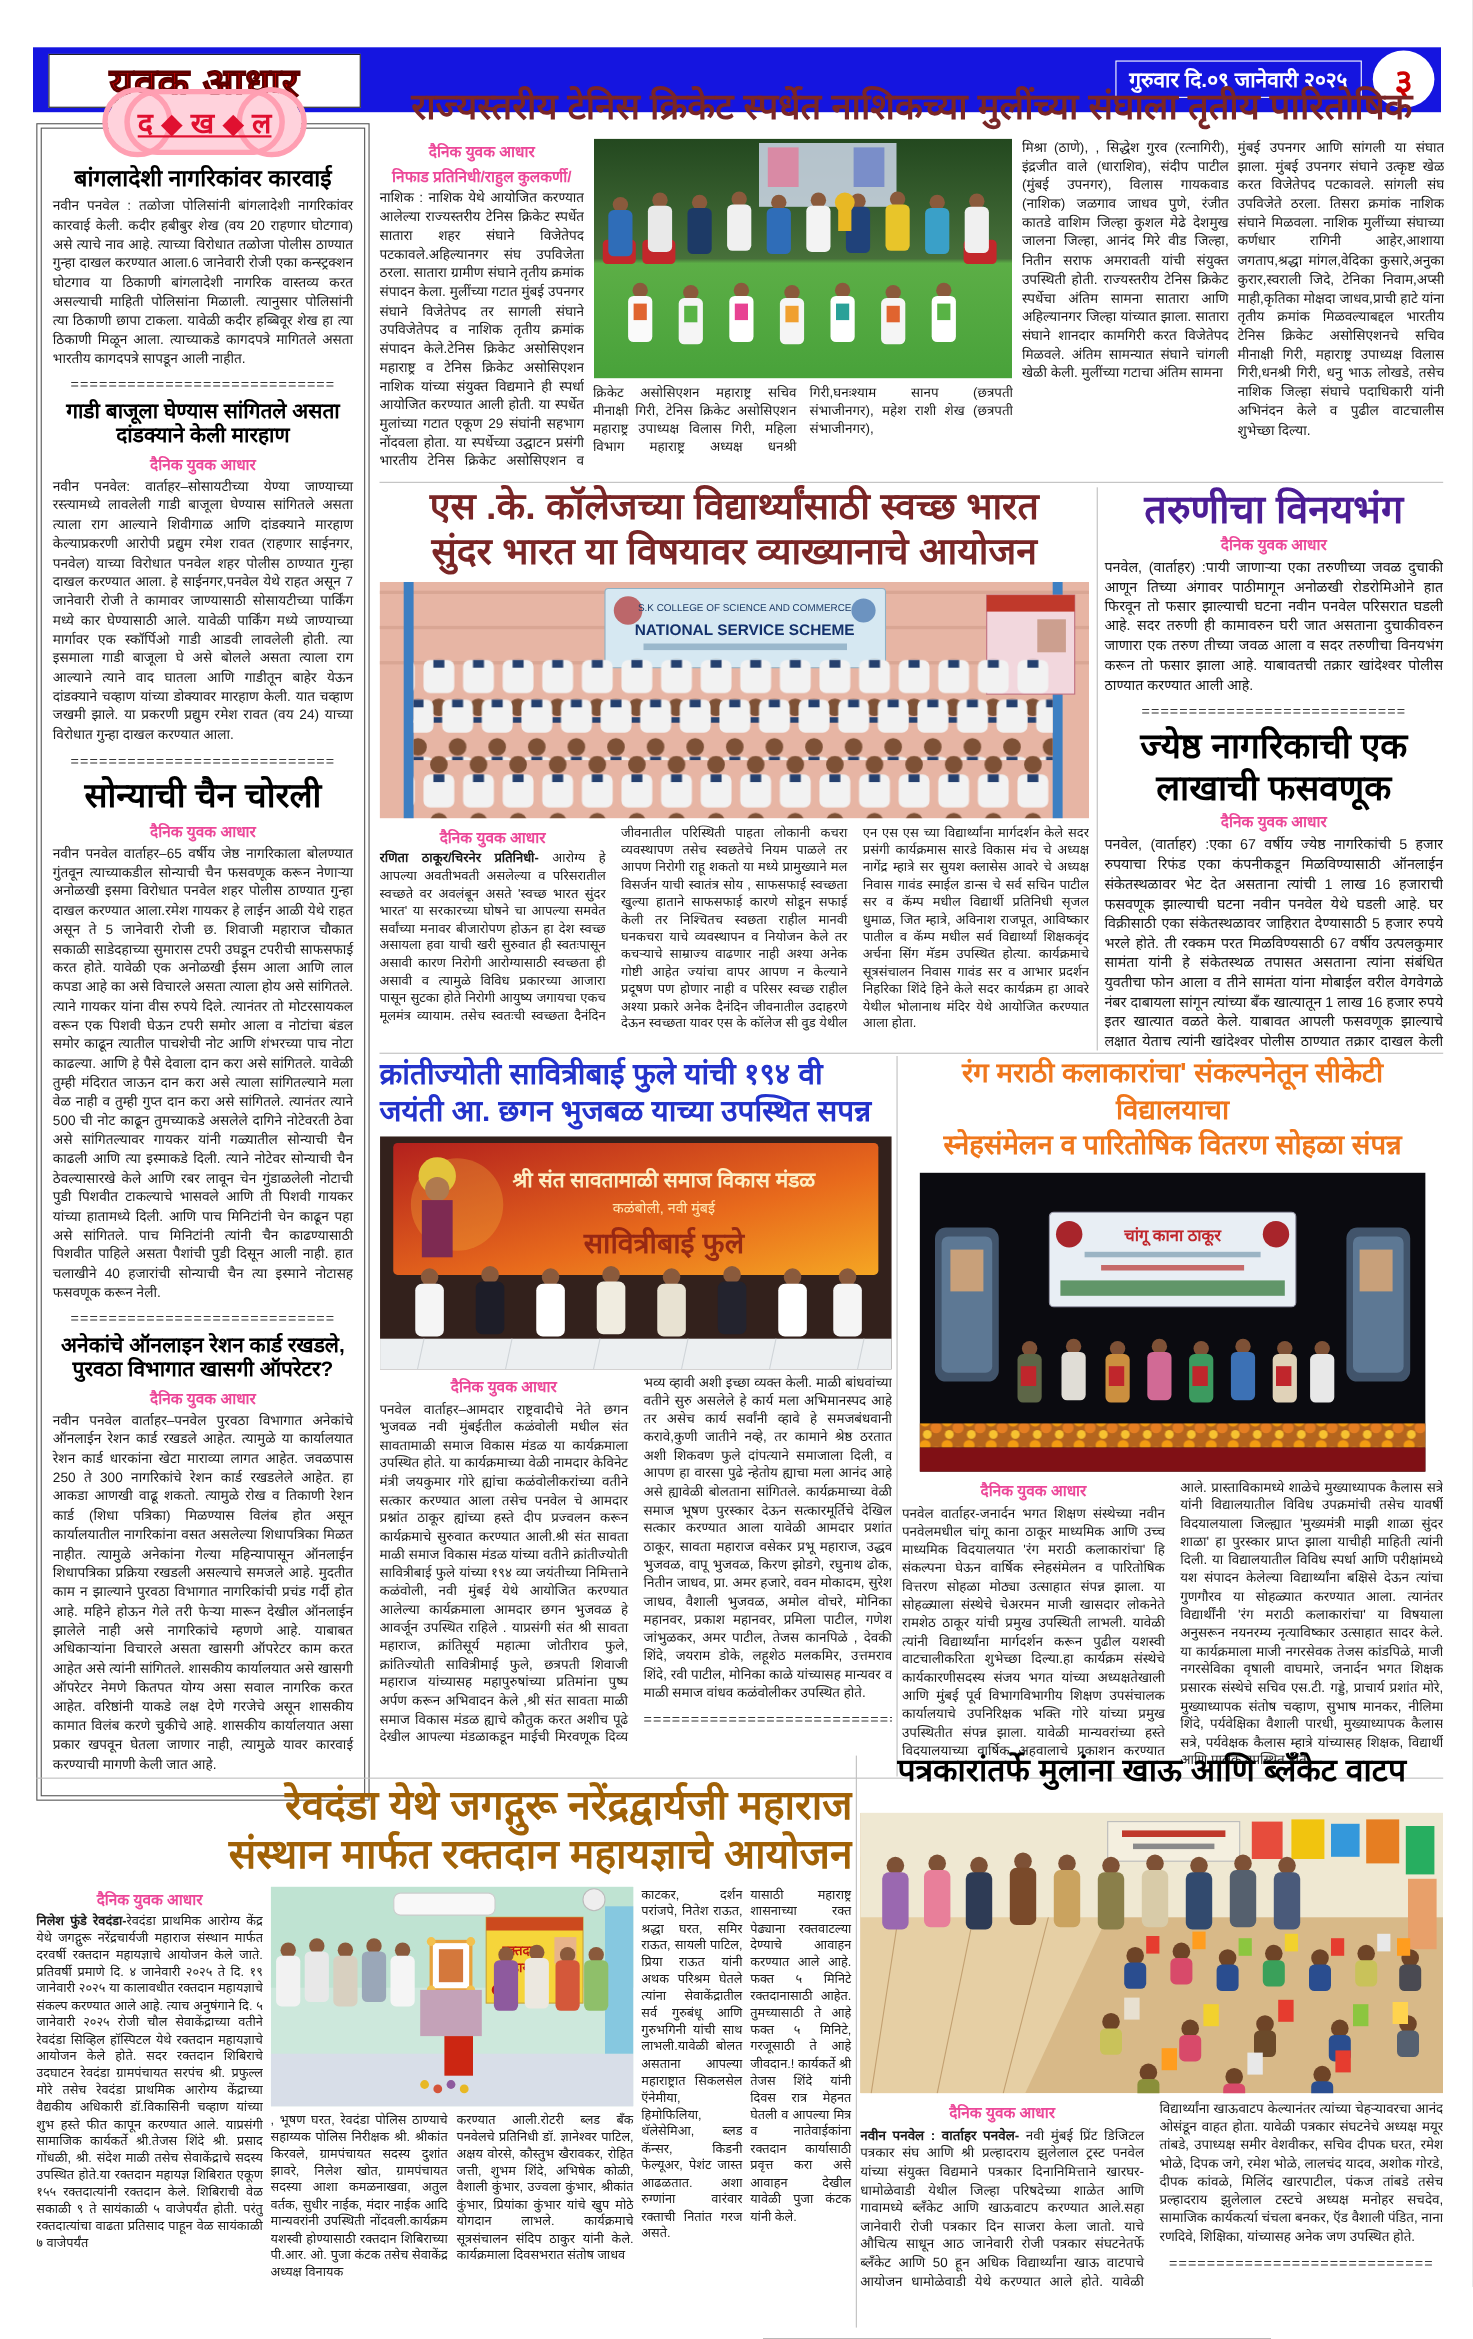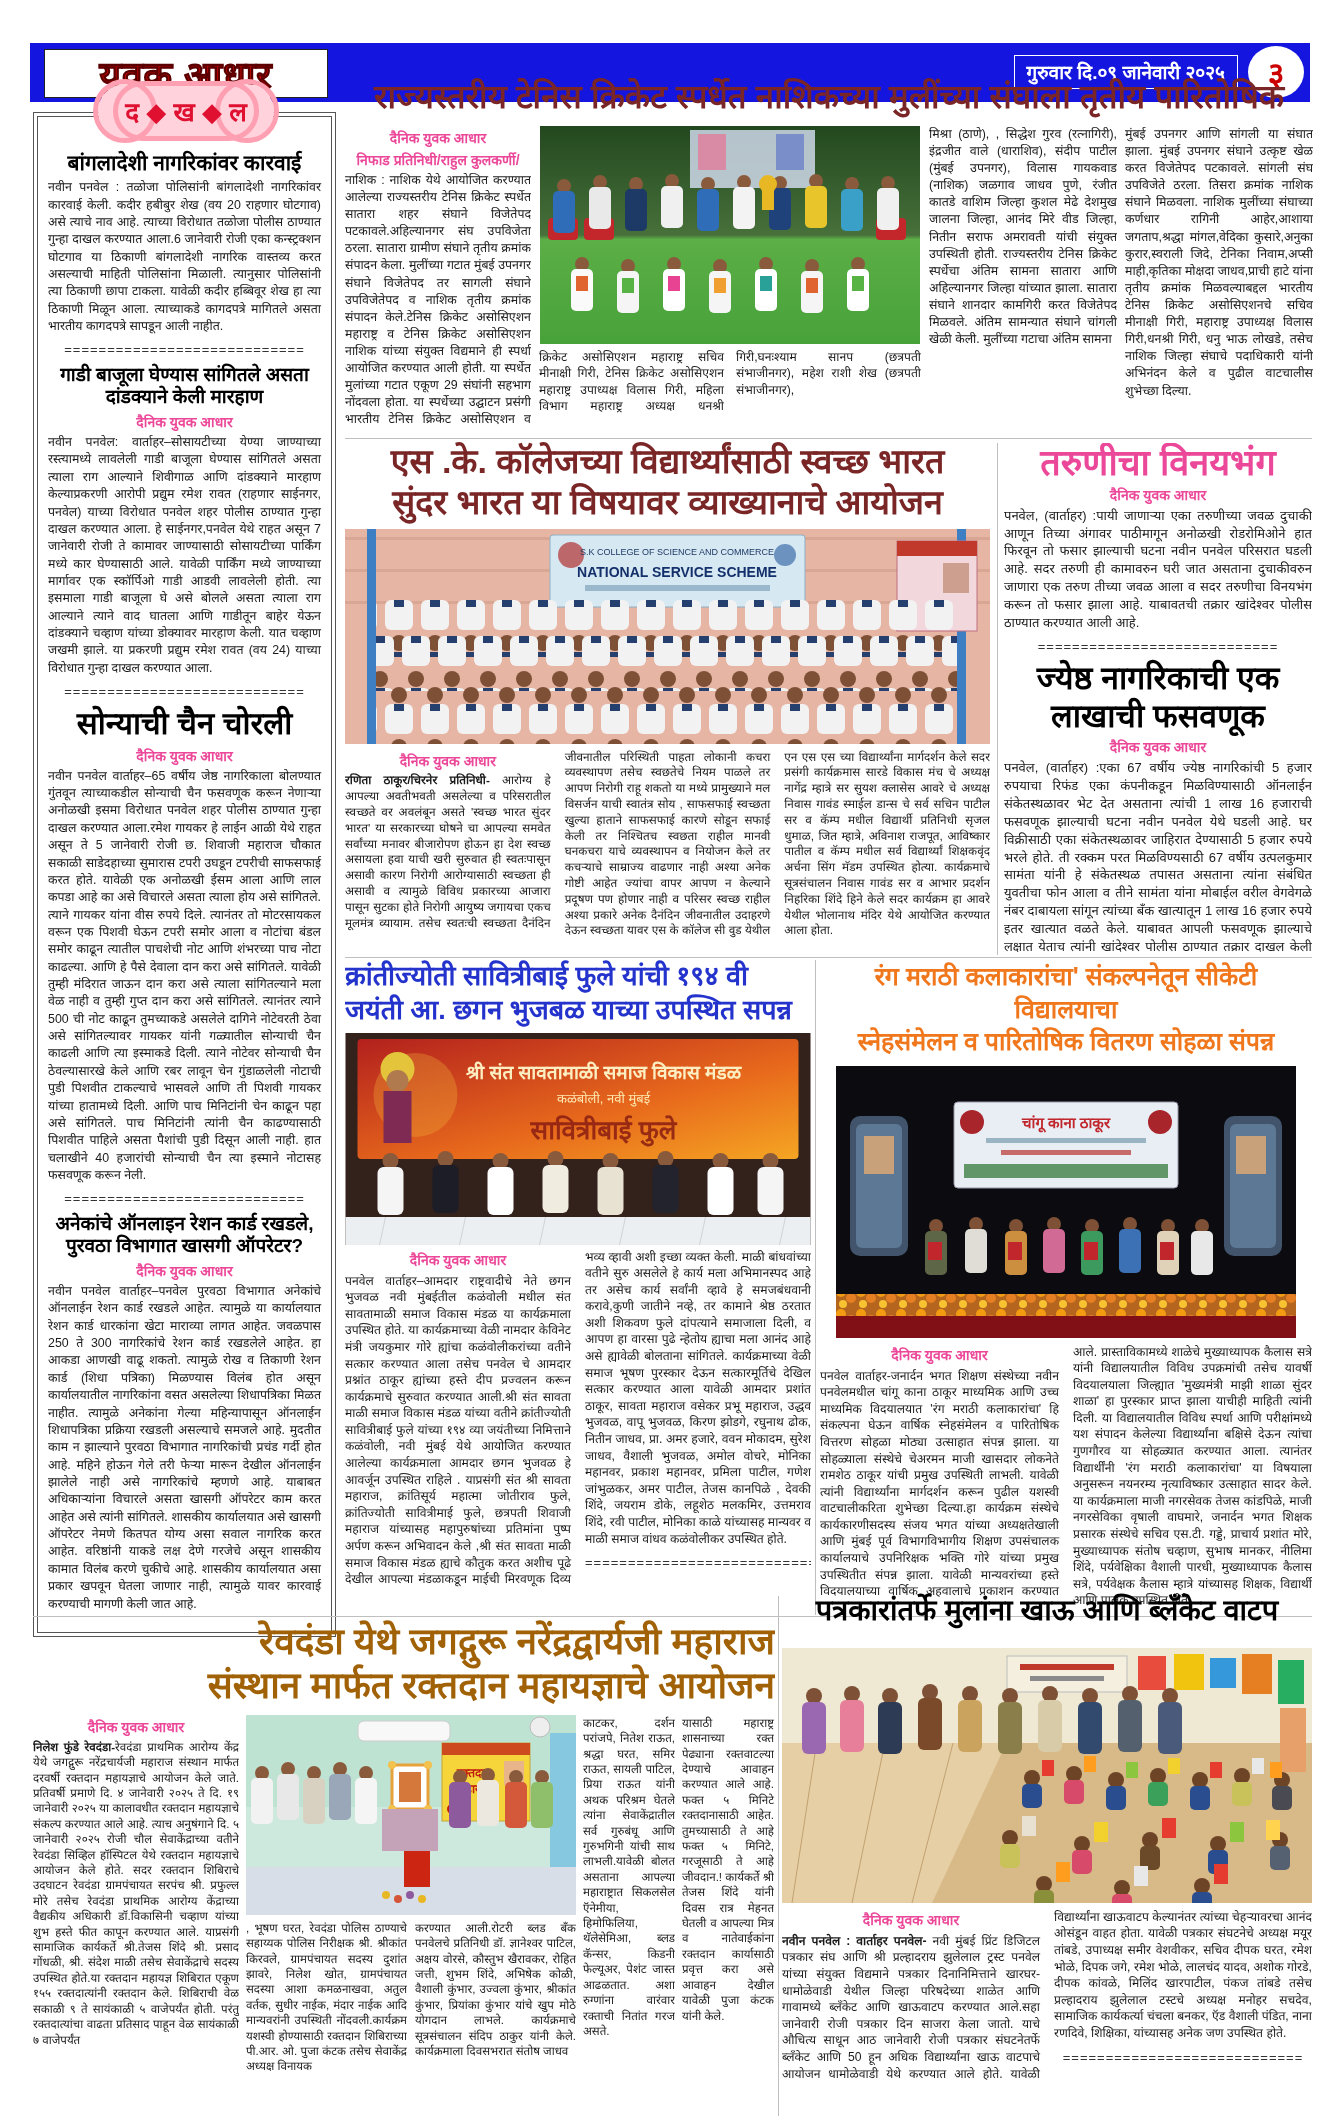--- a/index.html
+++ b/index.html
@@ -15,21 +15,21 @@
   .page-oval{position:absolute;right:6px;top:3px;width:56px;height:52px;background:#fff;border-radius:50%;
     display:flex;align-items:center;justify-content:center;font-size:32px;font-weight:800;color:#cc0000;}
   
   .left-rail{position:absolute;left:33px;top:112px;width:303px;height:1525px;background:#fff;
     border:1px solid #555;outline:1px solid #555;outline-offset:-5px;padding:34px 14px 10px 14px;box-sizing:border-box;overflow:hidden;}
   .dakhal-badge{position:absolute;left:118px;top:86px;width:136px;height:50px;background:#ffd2dc;
     border-radius:28px;outline:5px solid #ff9fb2;display:flex;align-items:center;justify-content:center;z-index:5;}
   .dakhal-badge:before,.dakhal-badge:after{content:"";position:absolute;width:54px;height:54px;border-radius:50%;
     background:#ffd2dc;outline:5px solid #ff9fb2;z-index:-1;}
   .dakhal-badge:before{left:-20px;} .dakhal-badge:after{right:-20px;}
-  .dakhal-text{font-size:26px;font-weight:800;color:#e01030;}
+  .dakhal-text{font-size:26px;font-weight:800;color:#e01030;text-decoration:underline;}
   .rail-headline{font-weight:800;text-align:center;line-height:1.15;margin:4px 0 4px 0;color:#000;}
   .rh-1{font-size:21px;} .rh-2{font-size:19px;} .rh-3{font-size:31px;} .rh-4{font-size:19px;}
   .byline{text-align:center;font-weight:700;font-size:14px;margin:2px 0 3px 0;color:#ec4899;}
   .rail-body{font-size:12.4px;line-height:1.4;text-align:justify;}
   .sep{font-size:13px;letter-spacing:1px;color:#333;text-align:center;white-space:nowrap;overflow:hidden;margin:7px 0;}
   
   .abs{position:absolute;}
   .body-text{font-size:12.4px;line-height:1.38;text-align:justify;}
   .lead{font-weight:700;}
   .hline{position:absolute;height:0;border-top:1px solid #bfbfbf;}
@@ -41,21 +41,21 @@
   .tennis-row{display:flex;gap:8px;height:300px;overflow:hidden;}
   .t-col1{width:186px;overflow:hidden;} .t-mid{width:382px;overflow:hidden;}
   .t-col3{width:188px;overflow:hidden;} .t-col4{width:188px;overflow:hidden;}
   .t-caption{column-count:2;column-gap:12px;font-size:12.2px;line-height:1.35;text-align:justify;margin-top:5px;height:76px;overflow:hidden;}
   
   .sk{left:345px;top:441px;width:645px;height:514px;overflow:hidden;}
   .sk-headline{font-size:34px;font-weight:800;color:#7a2626;text-align:center;line-height:1.2;}
   .sk-body{column-count:3;column-gap:14px;font-size:11.8px;line-height:1.34;text-align:justify;height:196px;margin-top:6px;overflow:hidden;}
   
   .rr{left:1004px;top:443px;width:308px;height:512px;overflow:hidden;}
-  .rr-headline1{font-size:36px;font-weight:800;text-align:center;color:#ec4899;line-height:1.1;margin-bottom:2px;}
+  .rr-headline1{font-size:36px;font-weight:800;text-align:center;color:#4c1d95;line-height:1.1;margin-bottom:2px;}
   .rr-headline2{font-size:32px;font-weight:800;text-align:center;color:#000;line-height:1.12;margin:6px 0 2px 0;}
   .rr .body-text{font-size:13px;}
   
   .savitri{left:345px;top:960px;width:466px;height:656px;overflow:hidden;}
   .sav-headline{font-size:27px;font-weight:800;color:#2433cc;line-height:1.25;}
   .sav-body{column-count:2;column-gap:14px;font-size:12.2px;line-height:1.36;text-align:justify;height:352px;margin-top:4px;overflow:hidden;}
   
   .rang{left:820px;top:960px;width:492px;height:656px;overflow:hidden;}
   .rang-headline{font-size:25px;font-weight:800;color:#f0771c;text-align:center;line-height:1.3;}
   .rang-body{column-count:2;column-gap:14px;font-size:12.2px;line-height:1.36;text-align:justify;height:296px;margin-top:6px;overflow:hidden;}

